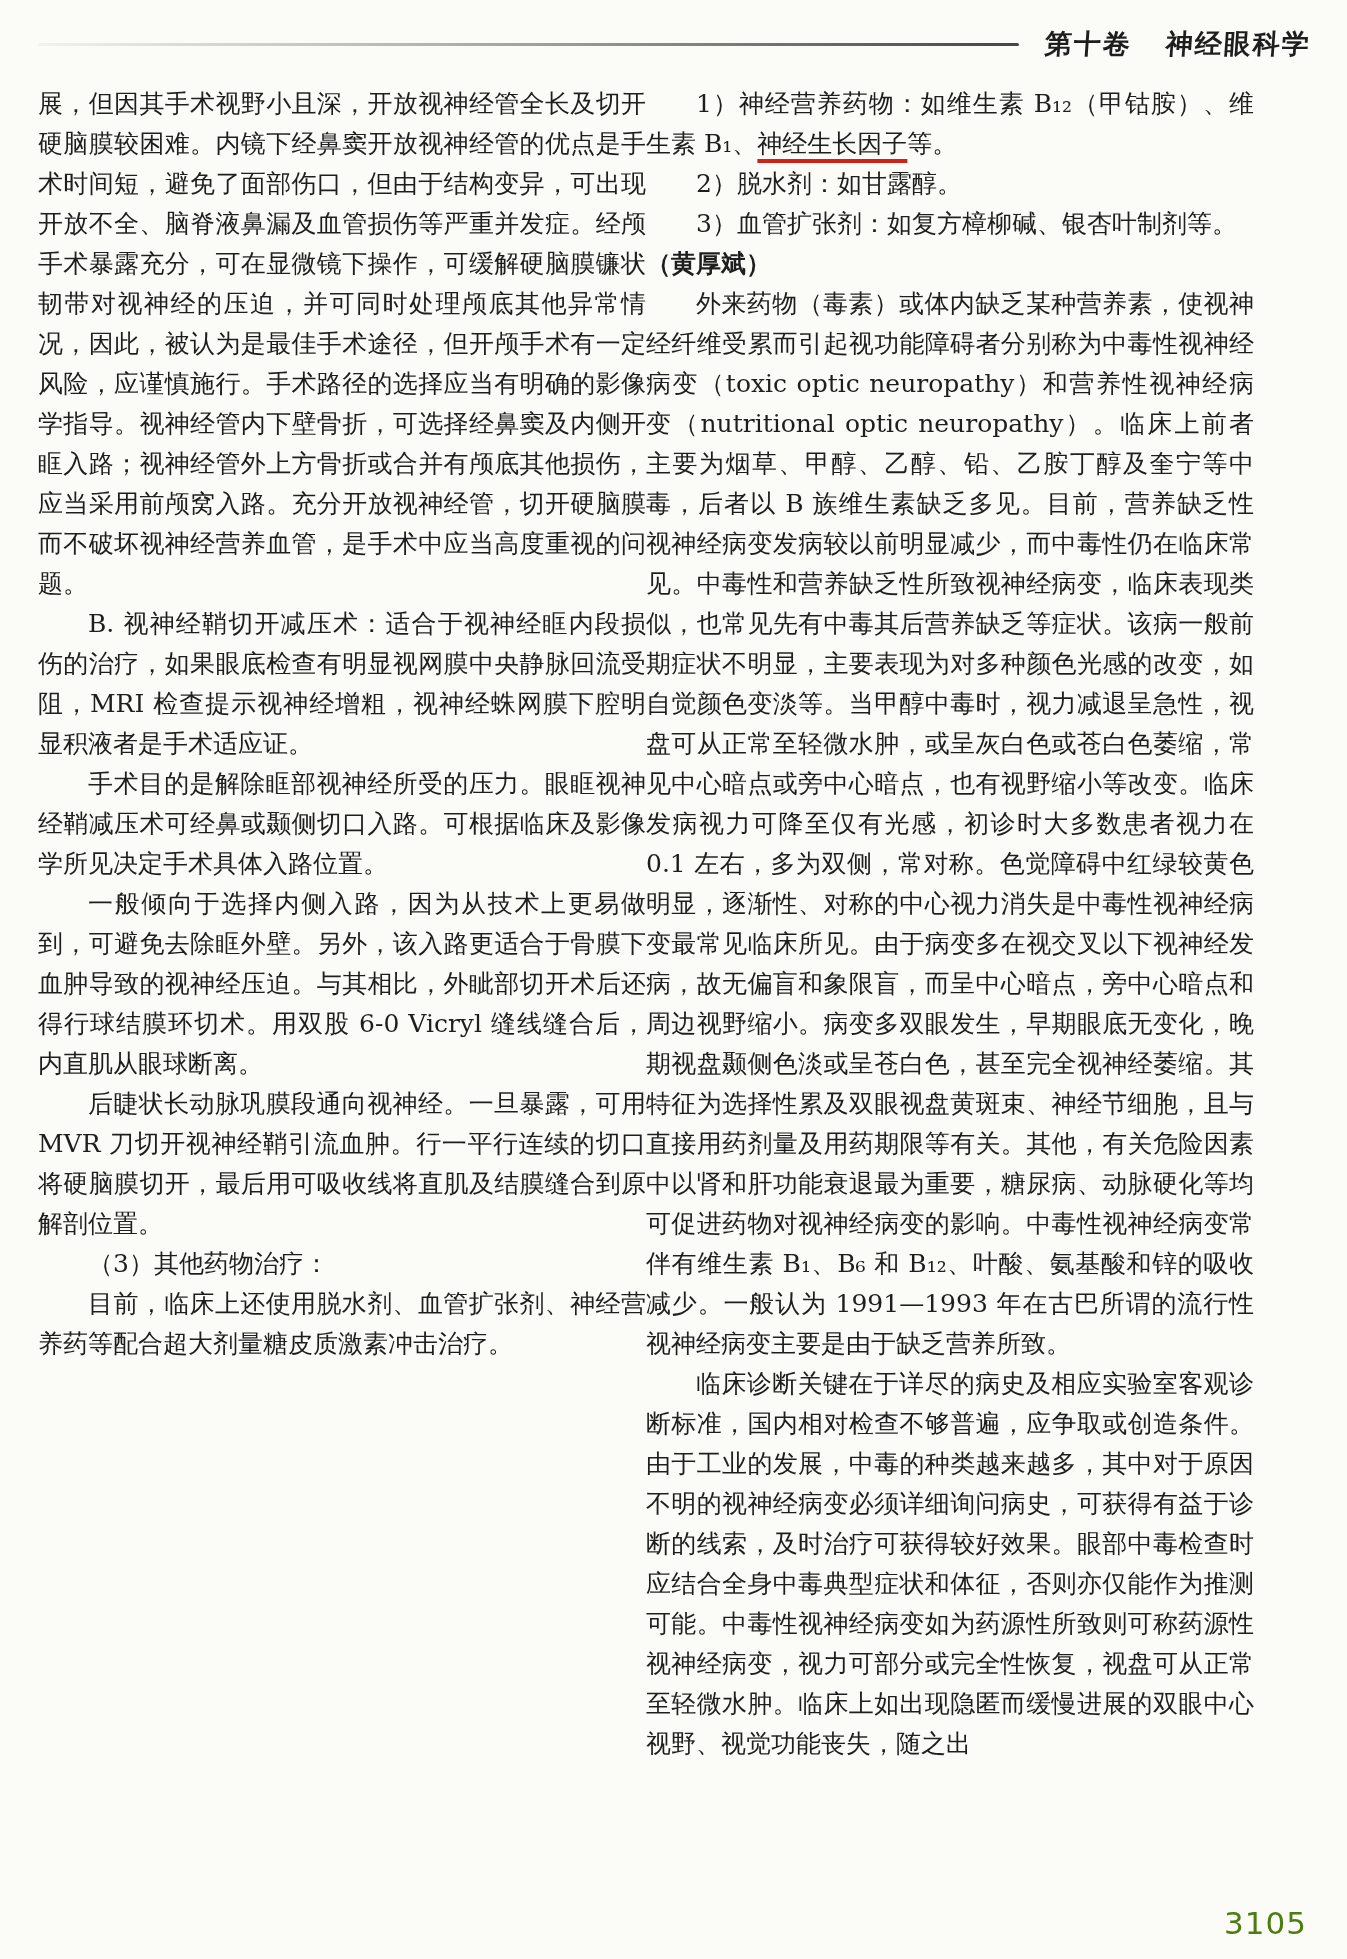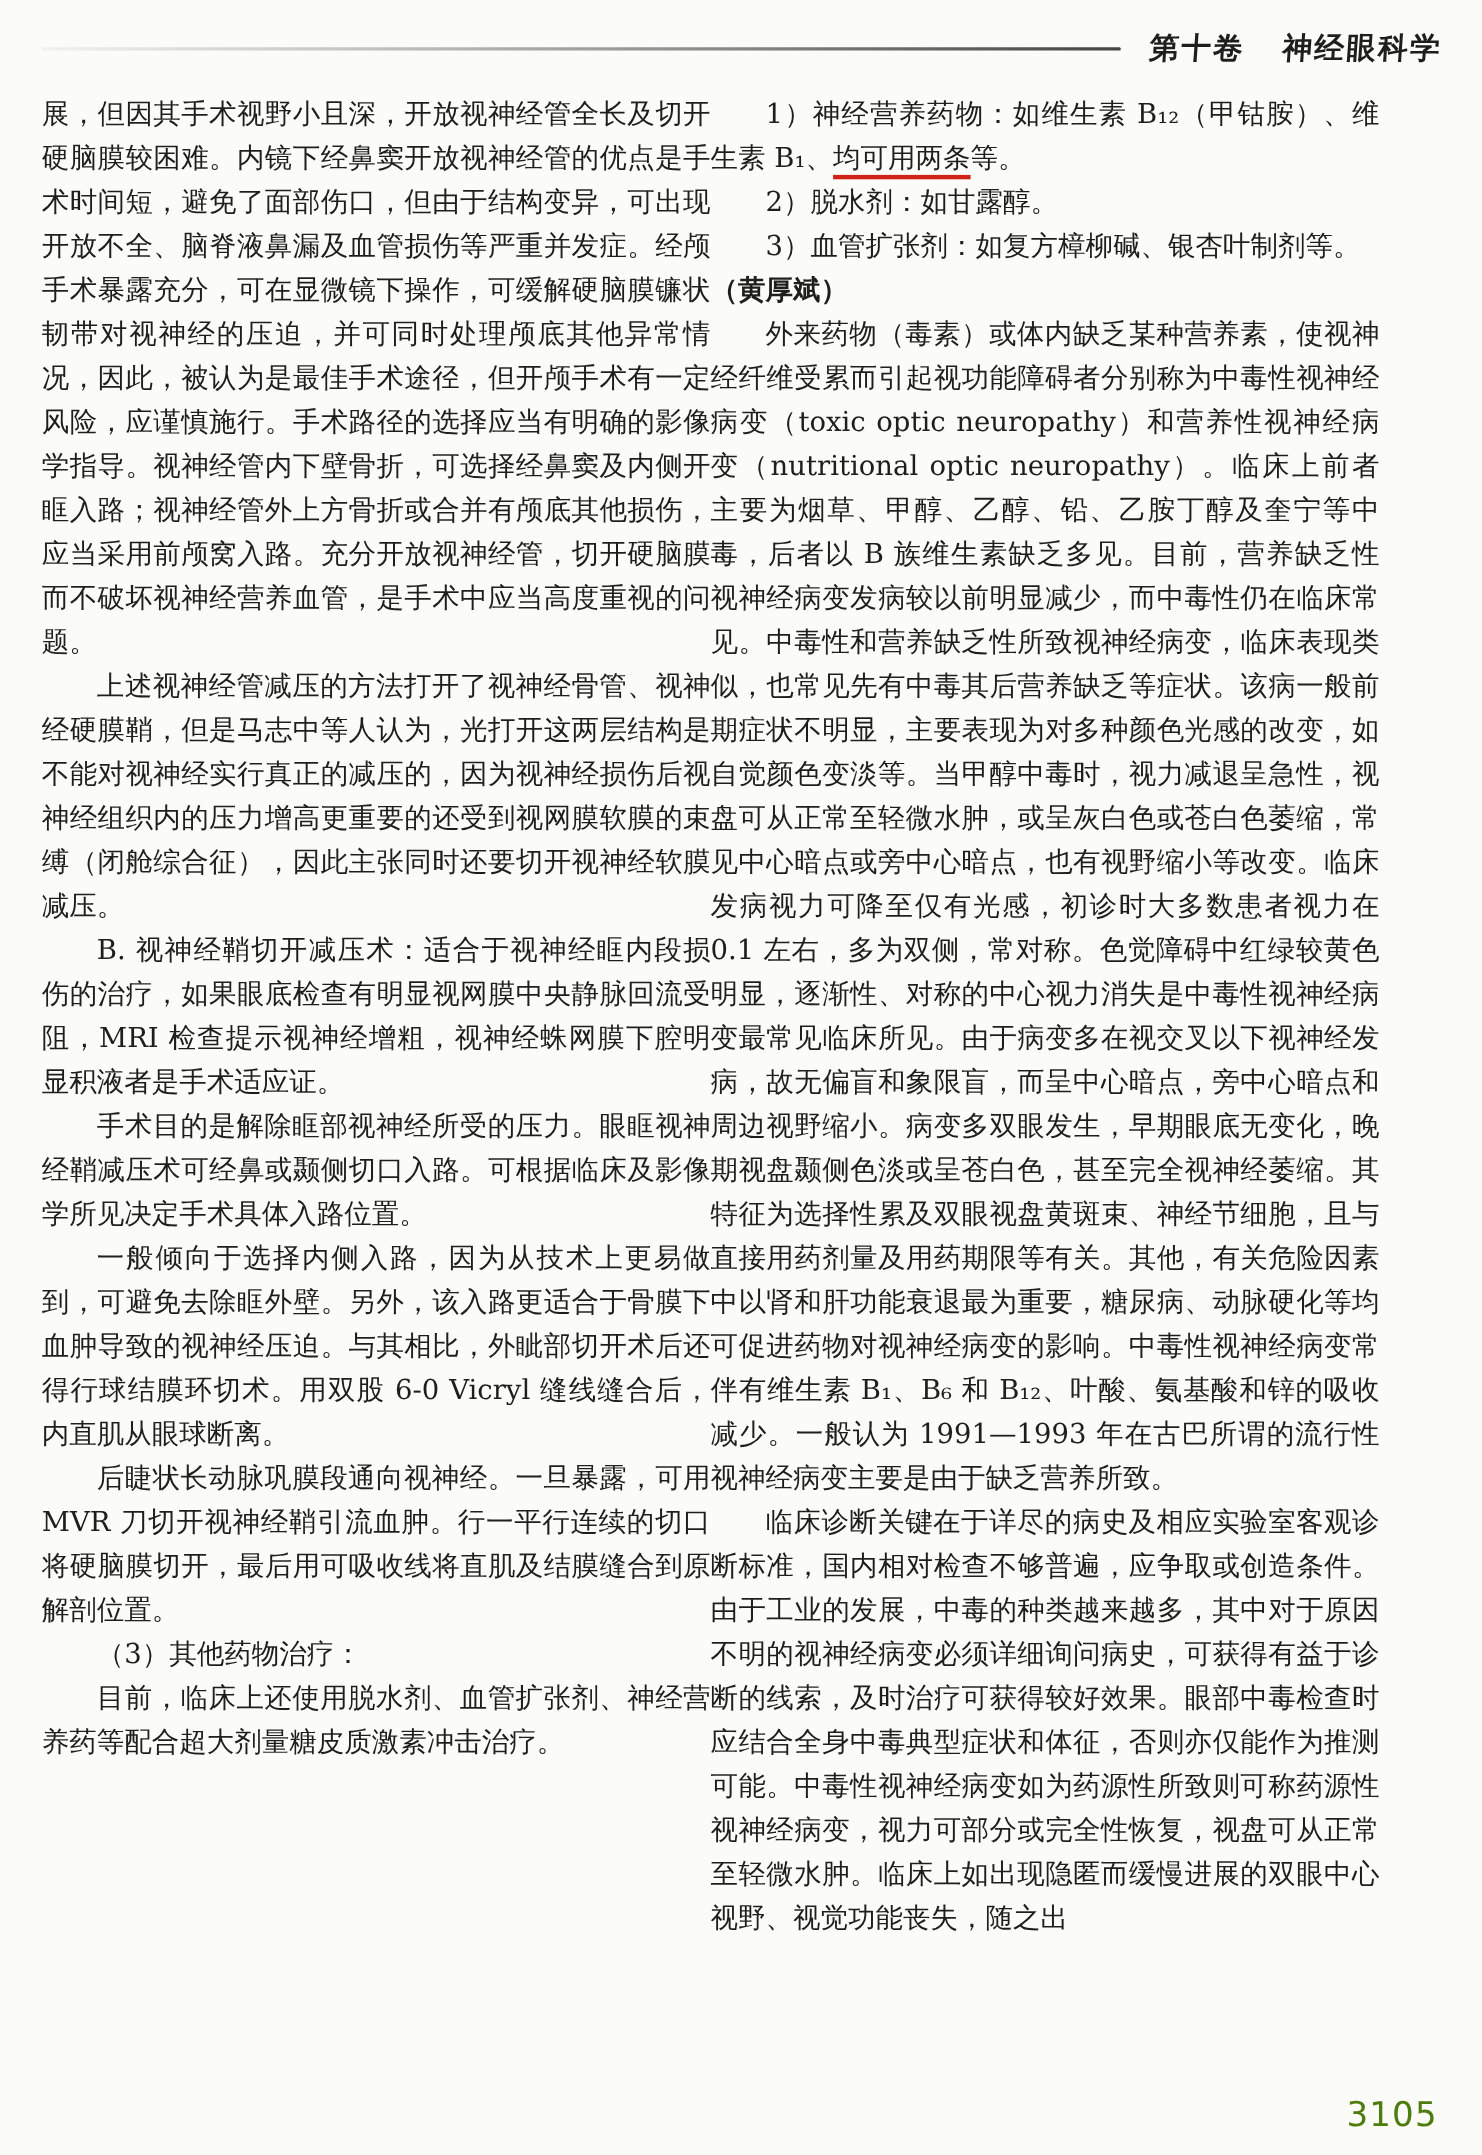--- a/index.html
+++ b/index.html
@@ -88,31 +88,30 @@
     <div class="head-rule"></div>
     <div class="head-text">
       <span class="vol">第十卷</span><span>神经眼科学</span>
     </div>
   </div>
 
   <div class="columns">
 
     <div class="col">
       <p class="noindent">展，但因其手术视野小且深，开放视神经管全长及切开硬脑膜较困难。内镜下经鼻窦开放视神经管的优点是手术时间短，避免了面部伤口，但由于结构变异，可出现开放不全、脑脊液鼻漏及血管损伤等严重并发症。经颅手术暴露充分，可在显微镜下操作，可缓解硬脑膜镰状韧带对视神经的压迫，并可同时处理颅底其他异常情况，因此，被认为是最佳手术途径，但开颅手术有一定风险，应谨慎施行。手术路径的选择应当有明确的影像学指导。视神经管内下壁骨折，可选择经鼻窦及内侧开眶入路；视神经管外上方骨折或合并有颅底其他损伤，应当采用前颅窝入路。充分开放视神经管，切开硬脑膜而不破坏视神经营养血管，是手术中应当高度重视的问题。</p>
-      <p class="indent">上述视神经管减压的方法打开了视神经骨管、视神经硬膜鞘，但是马志中等人认为，光打开这两层结构是不能对视神经实行真正的减压的，因为视神经损伤后视神经组织内的压力增高更重要的还受到视网膜软膜的束缚（闭舱综合征），因此主张同时还要切开视神经软膜减压。</p>
       <p class="indent">B. 视神经鞘切开减压术：适合于视神经眶内段损伤的治疗，如果眼底检查有明显视网膜中央静脉回流受阻，MRI 检查提示视神经增粗，视神经蛛网膜下腔明显积液者是手术适应证。</p>
       <p class="indent">手术目的是解除眶部视神经所受的压力。眼眶视神经鞘减压术可经鼻或颞侧切口入路。可根据临床及影像学所见决定手术具体入路位置。</p>
       <p class="indent">一般倾向于选择内侧入路，因为从技术上更易做到，可避免去除眶外壁。另外，该入路更适合于骨膜下血肿导致的视神经压迫。与其相比，外眦部切开术后还得行球结膜环切术。用双股 6-0 Vicryl 缝线缝合后，内直肌从眼球断离。</p>
       <p class="indent">后睫状长动脉巩膜段通向视神经。一旦暴露，可用 MVR 刀切开视神经鞘引流血肿。行一平行连续的切口将硬脑膜切开，最后用可吸收线将直肌及结膜缝合到原解剖位置。</p>
       <p class="indent">（3）其他药物治疗：</p>
       <p class="indent">目前，临床上还使用脱水剂、血管扩张剂、神经营养药等配合超大剂量糖皮质激素冲击治疗。</p>
     </div>
 
     <div class="col">
-      <p class="indent"><span>1）神经营养药物：如维生素 B₁₂（甲钴胺）、维生素 B₁、</span><span class="red-underline">均可用两条</span><span>等。</span></p>
+      <p class="indent"><span>1）神经营养药物：如维生素 B₁₂（甲钴胺）、维生素 B₁、</span><span class="red-underline">神经生长因子</span><span>等。</span></p>
       <p class="indent">2）脱水剂：如甘露醇。</p>
       <p class="indent">3）血管扩张剂：如复方樟柳碱、银杏叶制剂等。</p>
       <p class="signature">（黄厚斌）</p>
       <p class="indent">外来药物（毒素）或体内缺乏某种营养素，使视神经纤维受累而引起视功能障碍者分别称为中毒性视神经病变（toxic optic neuropathy）和营养性视神经病变（nutritional optic neuropathy）。临床上前者主要为烟草、甲醇、乙醇、铅、乙胺丁醇及奎宁等中毒，后者以 B 族维生素缺乏多见。目前，营养缺乏性视神经病变发病较以前明显减少，而中毒性仍在临床常见。中毒性和营养缺乏性所致视神经病变，临床表现类似，也常见先有中毒其后营养缺乏等症状。该病一般前期症状不明显，主要表现为对多种颜色光感的改变，如自觉颜色变淡等。当甲醇中毒时，视力减退呈急性，视盘可从正常至轻微水肿，或呈灰白色或苍白色萎缩，常见中心暗点或旁中心暗点，也有视野缩小等改变。临床发病视力可降至仅有光感，初诊时大多数患者视力在 0.1 左右，多为双侧，常对称。色觉障碍中红绿较黄色明显，逐渐性、对称的中心视力消失是中毒性视神经病变最常见临床所见。由于病变多在视交叉以下视神经发病，故无偏盲和象限盲，而呈中心暗点，旁中心暗点和周边视野缩小。病变多双眼发生，早期眼底无变化，晚期视盘颞侧色淡或呈苍白色，甚至完全视神经萎缩。其特征为选择性累及双眼视盘黄斑束、神经节细胞，且与直接用药剂量及用药期限等有关。其他，有关危险因素中以肾和肝功能衰退最为重要，糖尿病、动脉硬化等均可促进药物对视神经病变的影响。中毒性视神经病变常伴有维生素 B₁、B₆ 和 B₁₂、叶酸、氨基酸和锌的吸收减少。一般认为 1991—1993 年在古巴所谓的流行性视神经病变主要是由于缺乏营养所致。</p>
       <p class="indent">临床诊断关键在于详尽的病史及相应实验室客观诊断标准，国内相对检查不够普遍，应争取或创造条件。由于工业的发展，中毒的种类越来越多，其中对于原因不明的视神经病变必须详细询问病史，可获得有益于诊断的线索，及时治疗可获得较好效果。眼部中毒检查时应结合全身中毒典型症状和体征，否则亦仅能作为推测可能。中毒性视神经病变如为药源性所致则可称药源性视神经病变，视力可部分或完全性恢复，视盘可从正常至轻微水肿。临床上如出现隐匿而缓慢进展的双眼中心视野、视觉功能丧失，随之出</p>
     </div>
 
   </div>
 
 </div>

